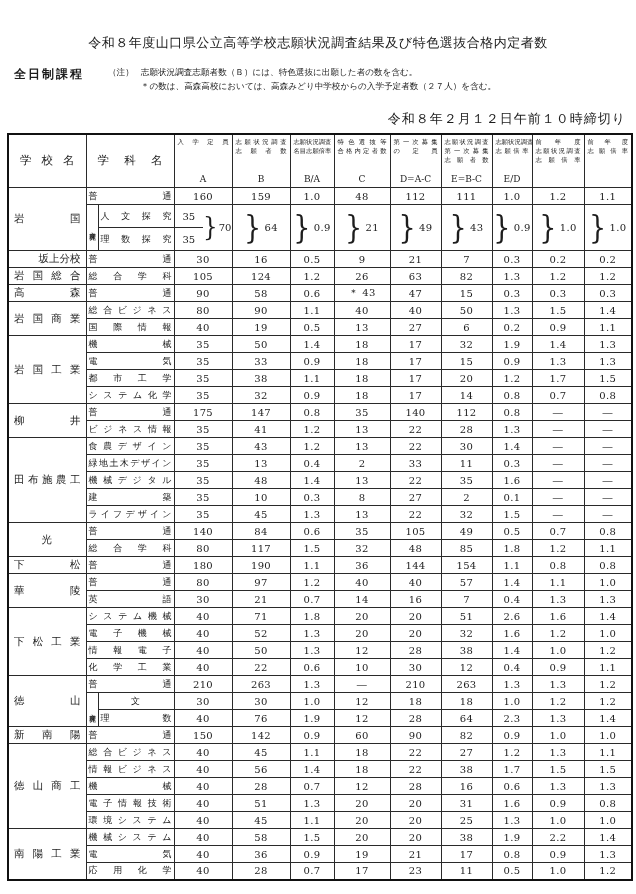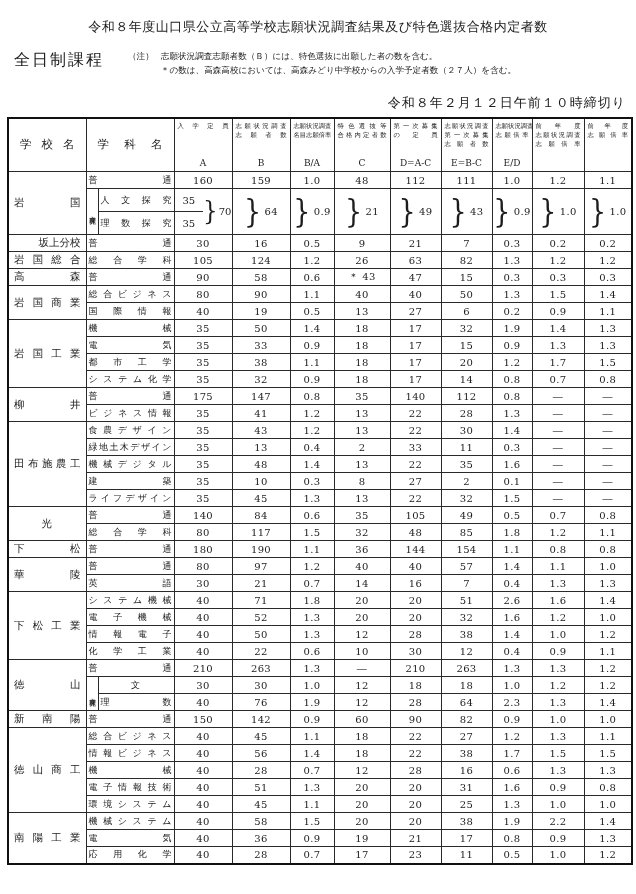--- a/index.html
+++ b/index.html
@@ -1,23 +1,23 @@
 <!DOCTYPE html>
 <html><head>
 <meta charset="utf-8">
 <style>
   html,body{margin:0;padding:0;}
   body{
     width:636px;height:894px;background:#ffffff;color:#1c1c1c;
     font-family:"DejaVu Serif","Liberation Serif",serif;
     overflow:hidden;position:relative;
   }
-  .title{text-align:center;padding-top:18px;font-size:13px;letter-spacing:0.5px;}
+  .title{text-align:center;padding-top:34px;font-size:13px;letter-spacing:0.5px;}
   .subrow{display:flex;margin:14px 0 0 14px;align-items:flex-start;}
-  .course{font-size:16px;letter-spacing:2px;white-space:nowrap;}
+  .course{font-size:12px;letter-spacing:2px;white-space:nowrap;font-weight:bold;}
   .notes{margin-left:24px;display:flex;font-size:8.6px;line-height:1.6;}
   .note-marker{margin-right:7px;white-space:nowrap;}
   .deadline{text-align:right;margin:16px 10px 0 0;font-size:13px;letter-spacing:1px;}
   table{
     border-collapse:collapse;table-layout:fixed;width:624px;
     margin:5px 0 0 7px;border:2px solid #111;
   }
   th,td{border:1px solid #2a2a2a;padding:0;text-align:center;vertical-align:middle;
     overflow:hidden;font-weight:normal;}
   tr.data{height:17px;}

